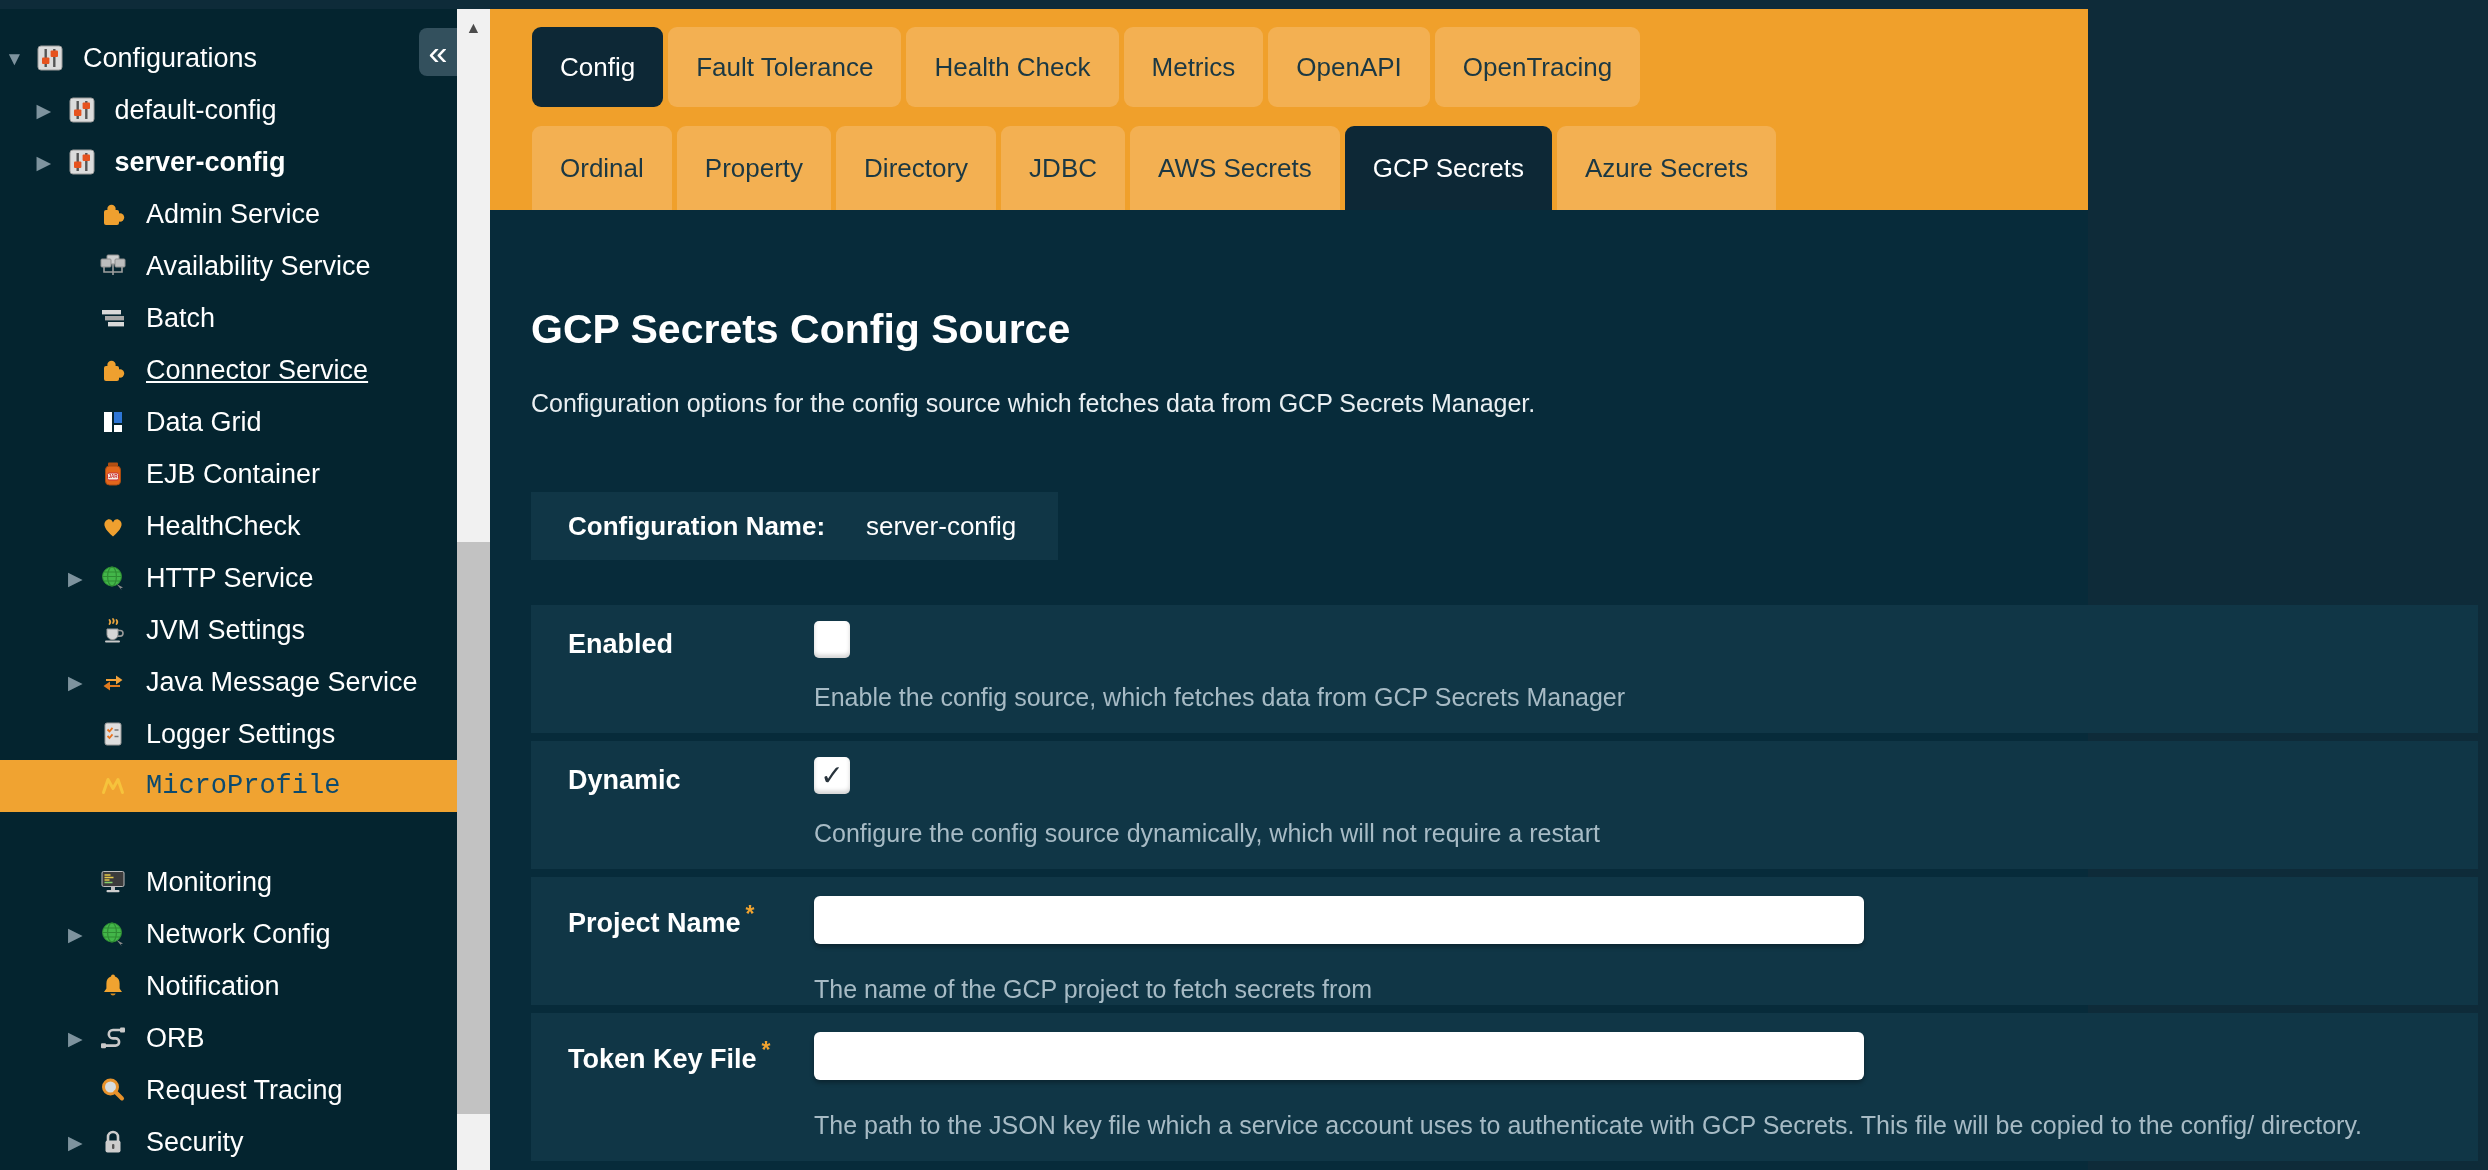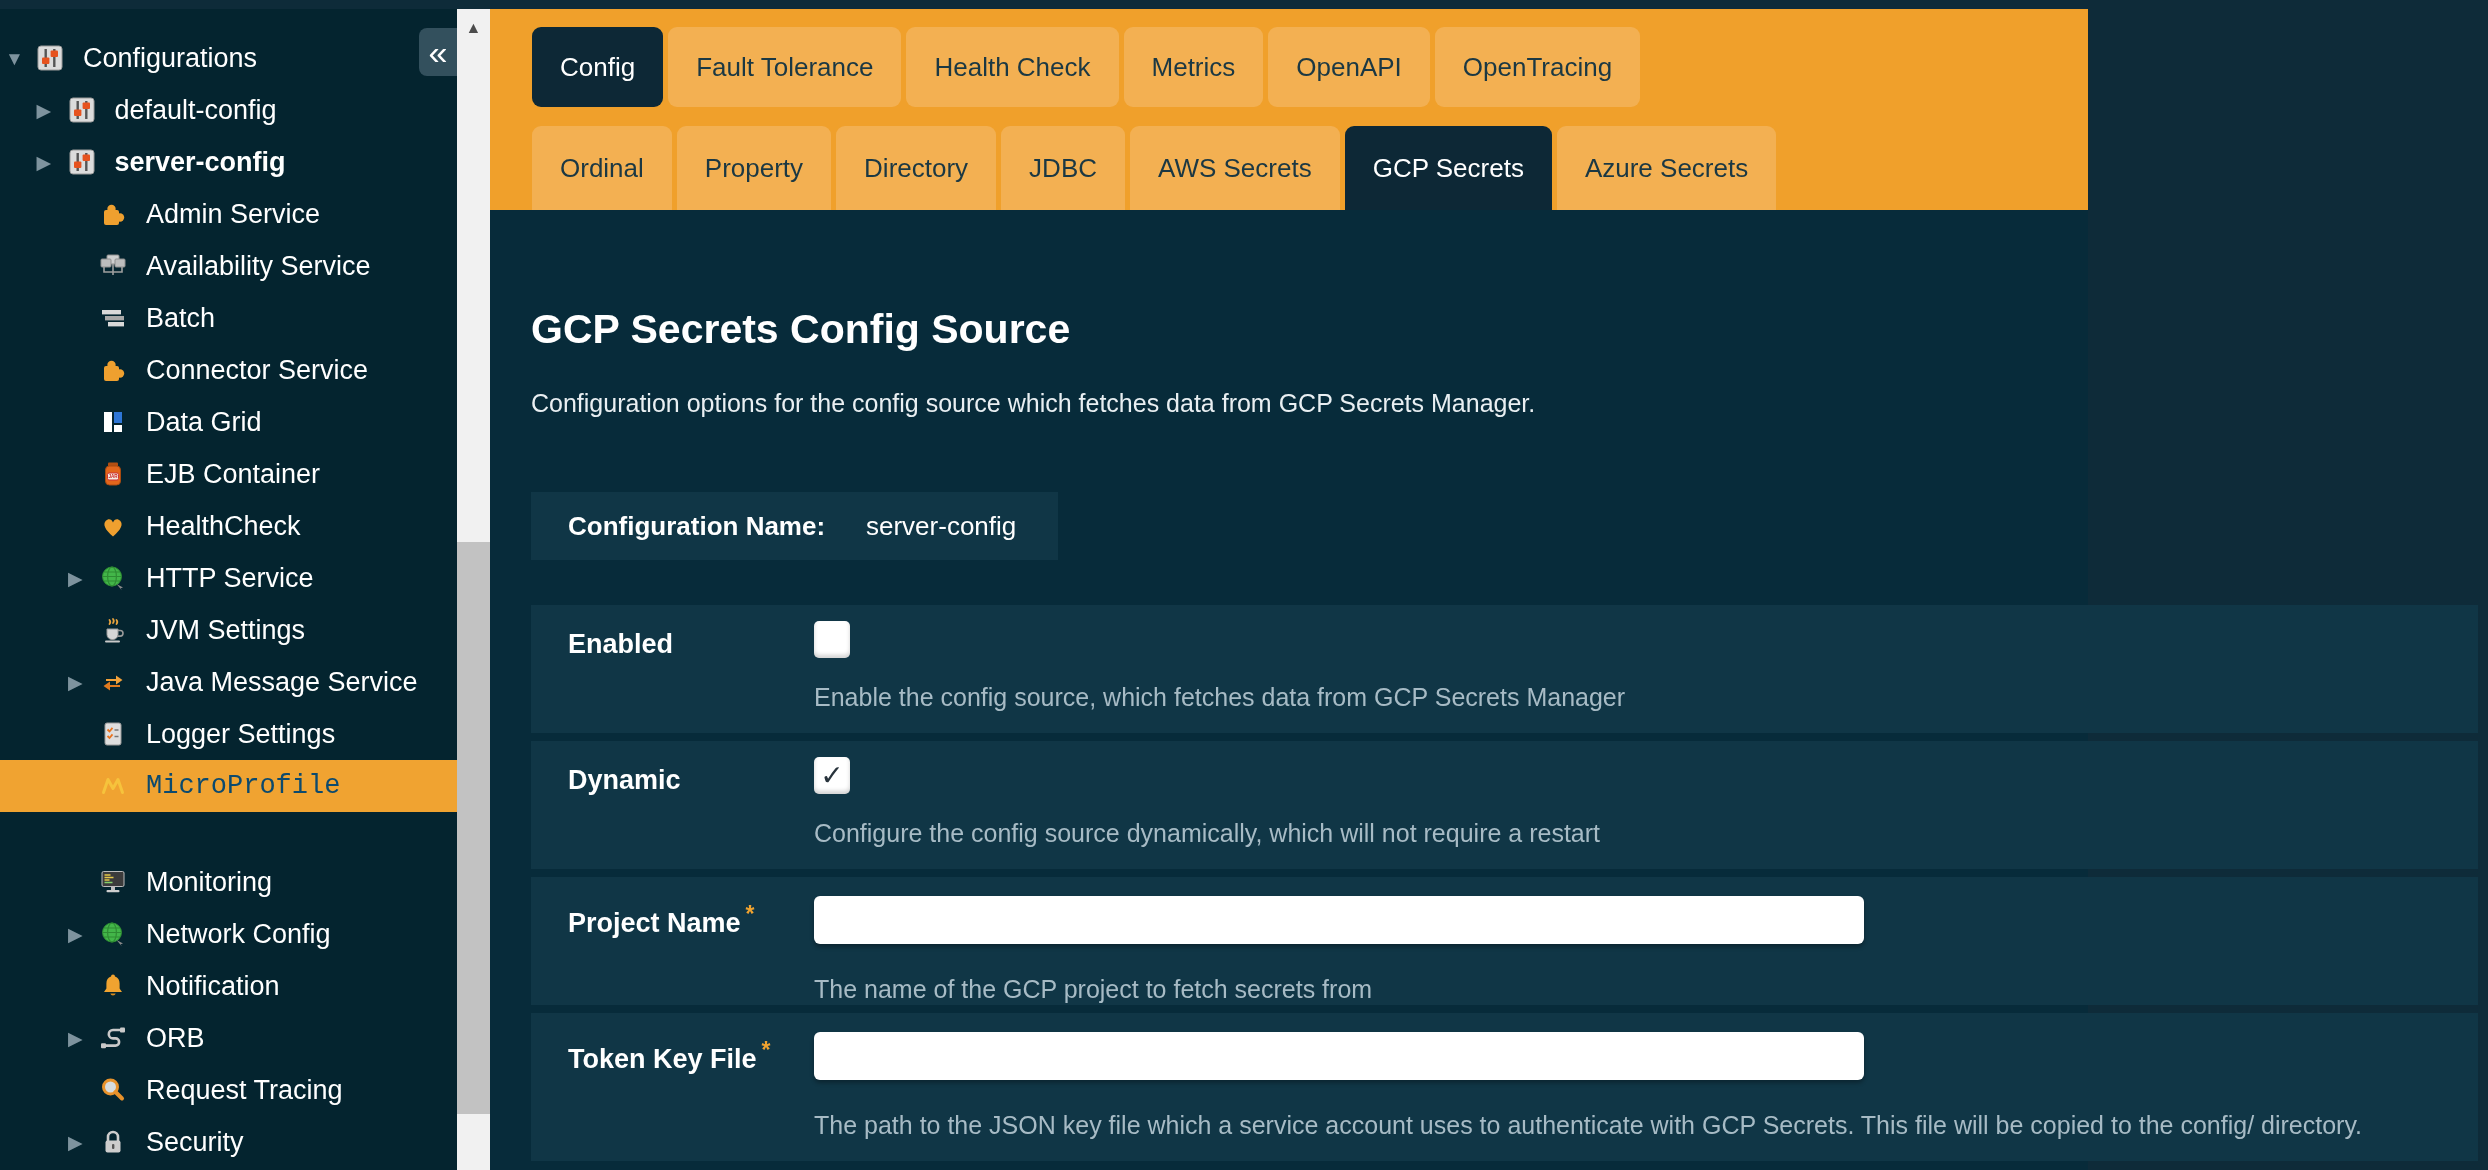--- a/index.html
+++ b/index.html
@@ -138,21 +138,21 @@
           <span class="expander"></span>
           <span class="ticon">
             <svg viewBox="0 0 30 30">
               <rect x="4" y="7" width="19" height="4.4" fill="#d9d9d9"></rect>
               <rect x="7" y="13" width="19" height="4.4" fill="#a8a8a8"></rect>
               <rect x="10" y="19" width="16" height="4.4" fill="#d9d9d9"></rect>
             </svg>
           </span>
           <span class="tlabel">Batch</span>
         </div>
-        <div class="side-item" style="padding-left: 68px;">
+        <div class="side-item" style="padding-left: 68px; text-decoration: underline;">
           <span class="expander"></span>
           <span class="ticon">
             <svg viewBox="0 0 30 30">
               <rect x="6" y="11" width="15" height="15" rx="2" fill="#EFA02F"></rect>
               <circle cx="13.5" cy="10" r="4.2" fill="#EFA02F"></circle>
               <circle cx="22" cy="18.5" r="4.2" fill="#EFA02F"></circle>
             </svg>
           </span>
           <span class="tlabel">Connector Service</span>
         </div>

